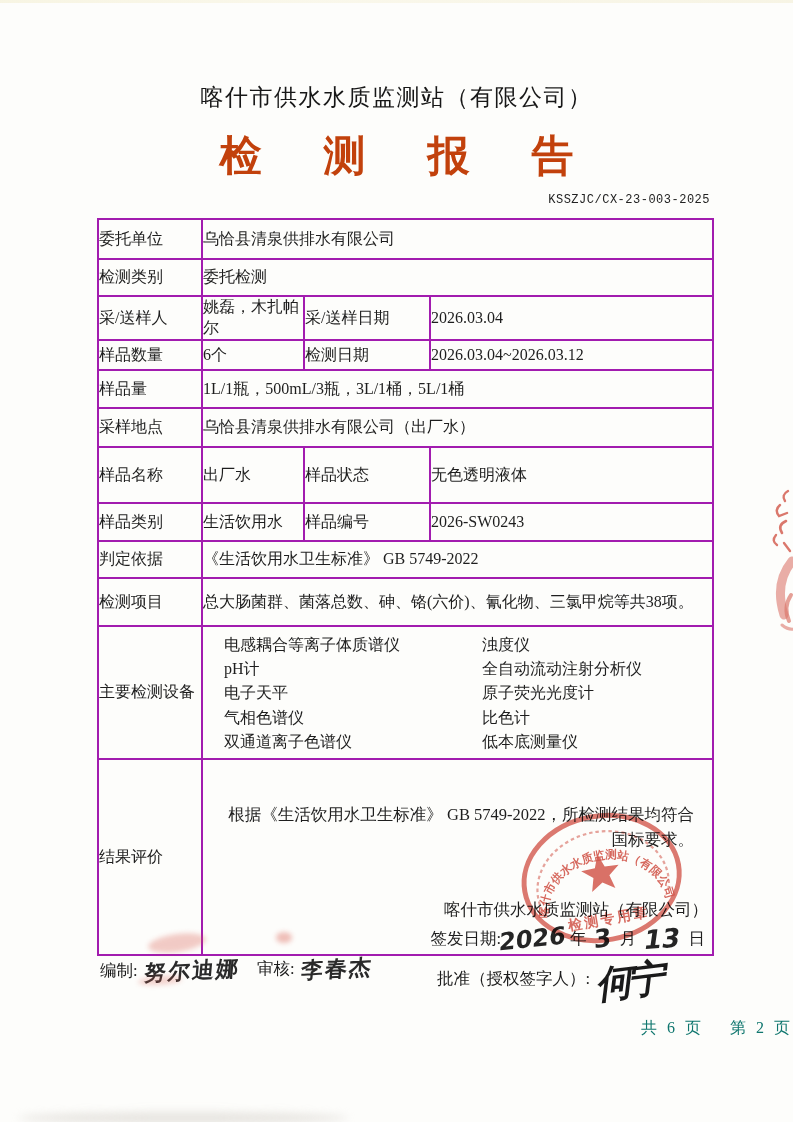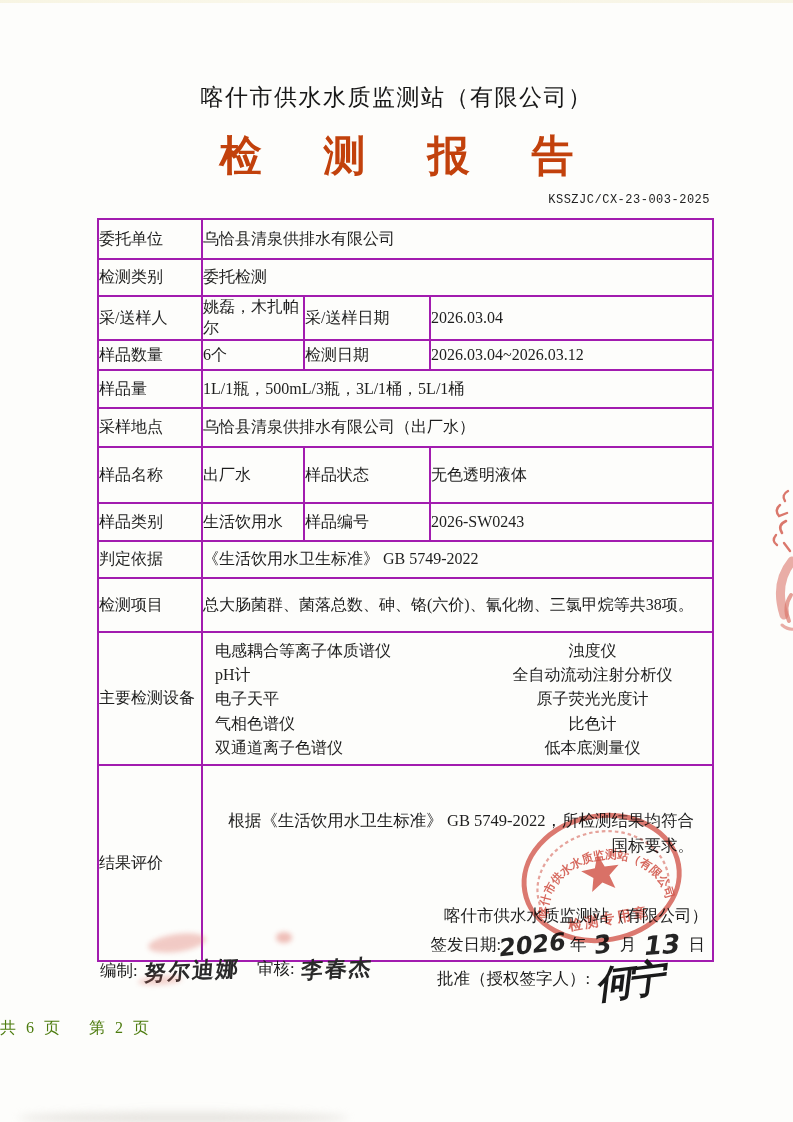--- a/index.html
+++ b/index.html
@@ -40,26 +40,26 @@
   }
   table.report td{
     border:2px solid #a21caf;
     font-size:16px;color:#1e1e1e;
     padding:0;vertical-align:middle;
   }
   td.lbl{text-align:left;padding-left:6px;white-space:nowrap;}
   td.val{text-align:left;}
   tr.r1{height:40px}tr.r2{height:37px}tr.r3{height:37px}tr.r4{height:30px}
   tr.r5{height:38px}tr.r6{height:39px}tr.r7{height:56px}tr.r8{height:38px}
-  tr.r9{height:37px}tr.r10{height:54px}tr.r11{height:124px}tr.r12{height:192px}
+  tr.r9{height:37px}tr.r10{height:48px}tr.r11{height:124px}tr.r12{height:192px}
   .equip{
-    display:flex;text-align:left;padding:6px 0 4px 12px;line-height:24.2px;
+    display:flex;text-align:left;padding:6px 0 4px 21px;line-height:24.2px;
   }
   .equip .col1{width:258px;flex:none;}
-  .equip .col2{flex:1;text-align:center;}
+  .equip .col2{flex:1;}
   .equip div{white-space:nowrap;}
   .eval-cell{position:relative;height:100%;}
   .eval-text{
     margin:42px 18px 0 18px;text-align:right;line-height:25px;font-size:16.5px;
   }
   .eval-org{
     text-align:right;padding-right:4px;margin-top:47px;font-size:16.5px;
   }
   .eval-date{
     text-align:right;padding-right:5px;margin-top:3px;font-size:16.5px;
@@ -99,21 +99,21 @@
     transform:rotate(-3deg) skewX(-8deg);
     margin-left:6px;vertical-align:-2px;color:#2a2a2a;
   }
   .hand-sig{
     font-size:38px;letter-spacing:-6px;
     transform:rotate(-7deg) skewX(-14deg);
     margin-left:8px;vertical-align:-10px;color:#1a1a1a;
   }
   .footer-page{
     position:absolute;top:1018px;left:0;width:100%;
-    text-align:left;font-size:16px;letter-spacing:3px;color:#4d7c0f;
+    text-align:right;font-size:16px;letter-spacing:3px;color:#0f766e;
   }
   .red-smudge{position:absolute;background:#d8584a;border-radius:50%;filter:blur(2.5px);pointer-events:none;}
   .sm1{left:148px;top:934px;width:58px;height:18px;opacity:.30;transform:rotate(-8deg);}
   .sm2{left:276px;top:932px;width:16px;height:11px;opacity:.38;}
   .sm3{left:138px;top:976px;width:44px;height:9px;opacity:.25;transform:rotate(-4deg);}
   .corner-shadow{
     position:absolute;left:18px;top:1112px;width:330px;height:12px;
     background:#d9d5cf;border-radius:50%;filter:blur(4px);opacity:.6;
   }
 </style>

